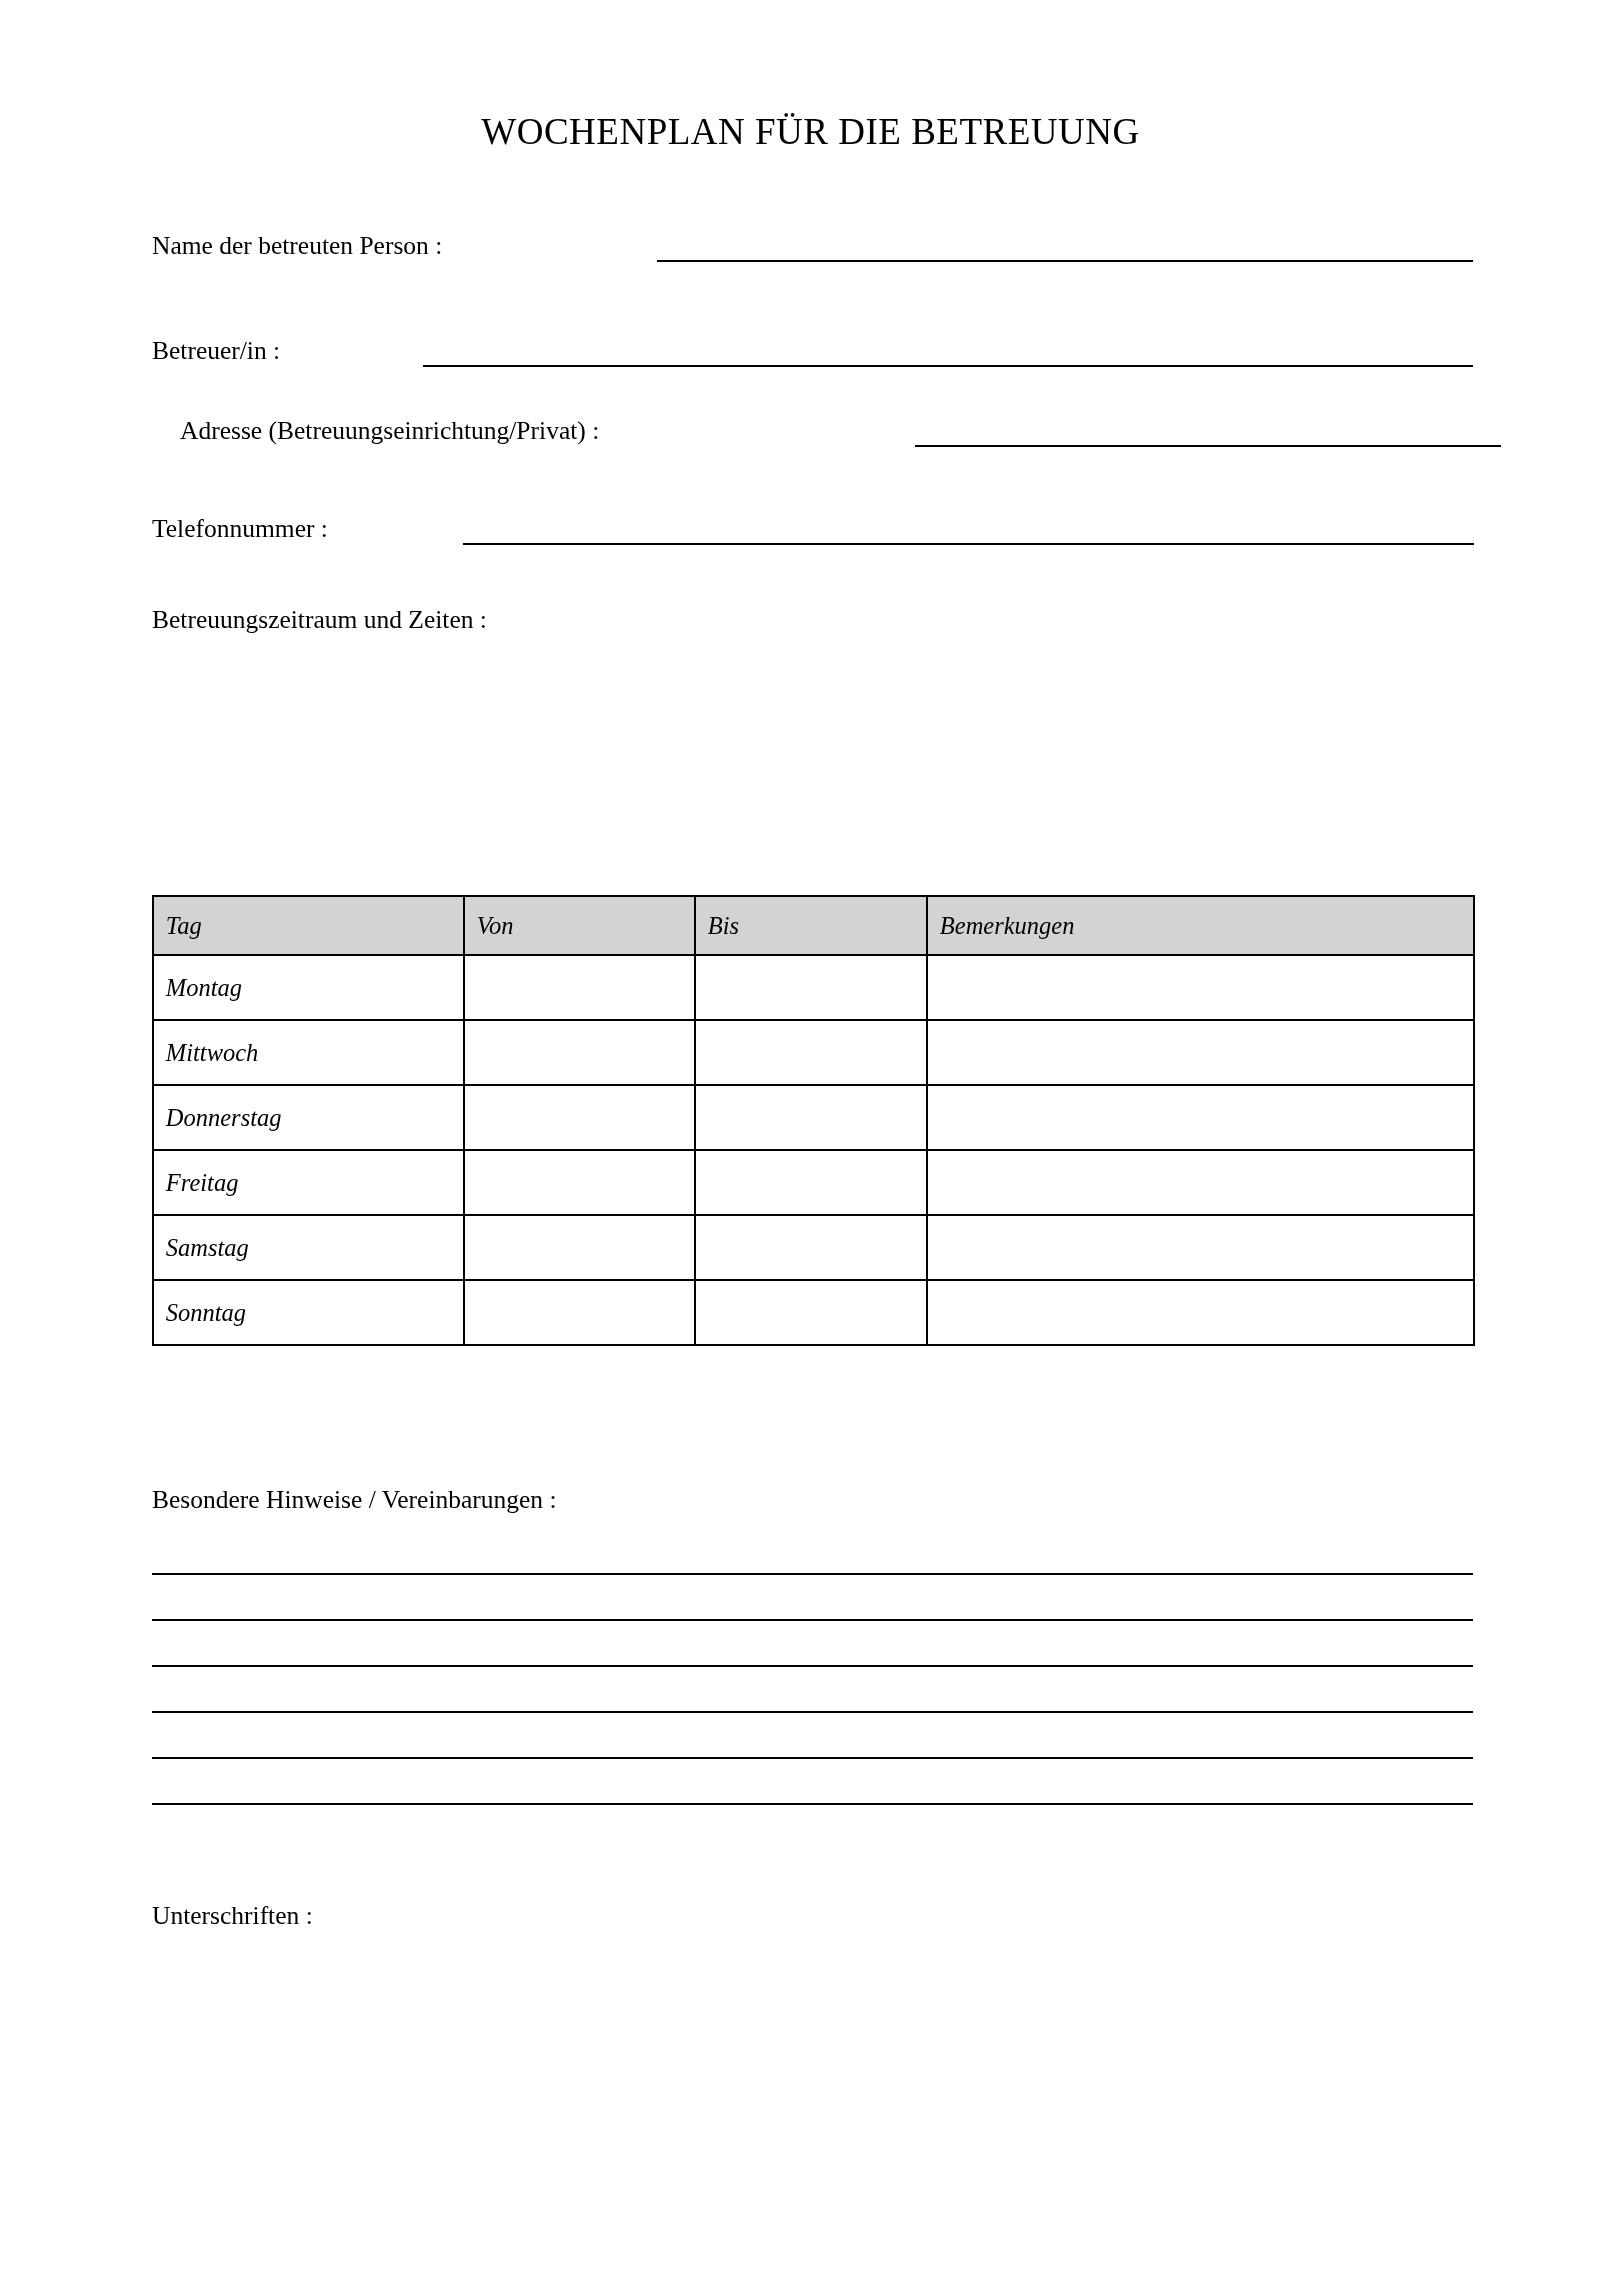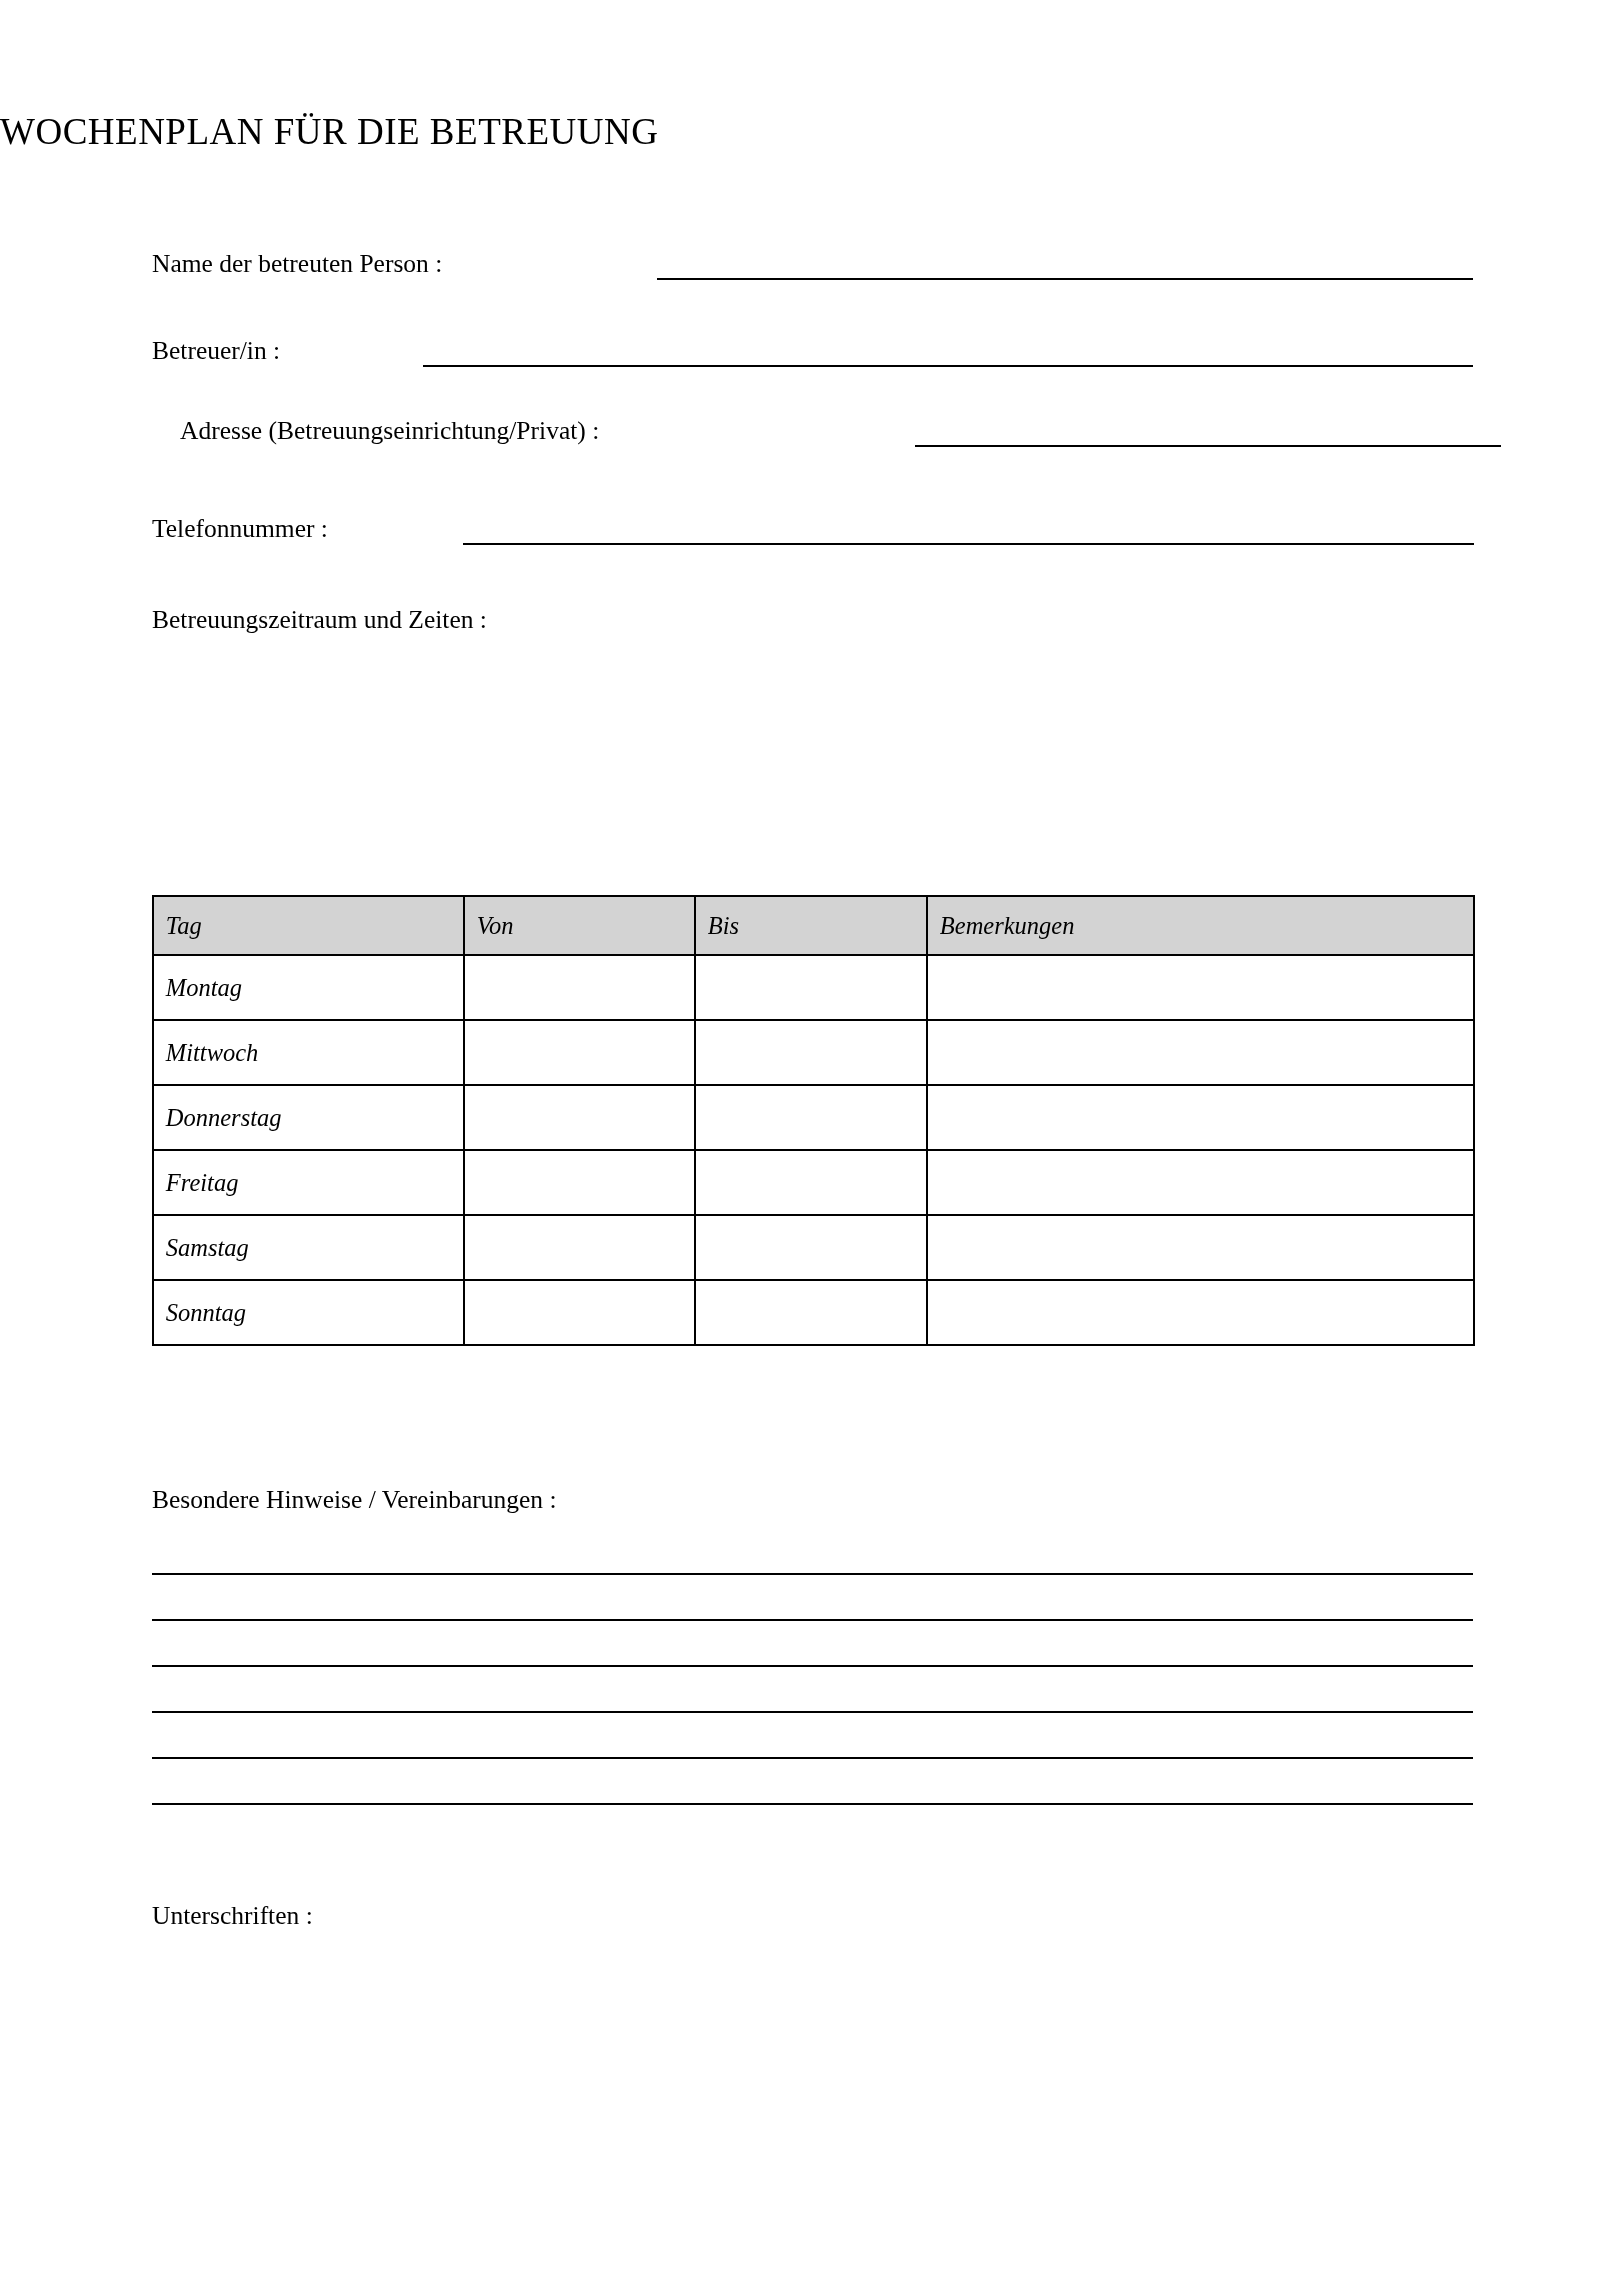--- a/index.html
+++ b/index.html
@@ -18,21 +18,21 @@
     background: #ffffff;
     overflow: hidden;
   }
 
   
   .doc-title {
     position: absolute;
     left: 0;
     top: 110px;
     width: 1621px;
-    text-align: left;
+    text-align: center;
     font-size: 37px;
     font-family: "Liberation Serif", "DejaVu Serif", serif;
     letter-spacing: 0.5px;
     white-space: nowrap;
   }
 
   
   .field-row {
     position: absolute;
     left: 0;
@@ -105,21 +105,21 @@
   }
 </style>
 </head>
 <body>
 
 <div id="page">
 
   <div class="doc-title">WOCHENPLAN FÜR DIE BETREUUNG</div>
 
   <div id="fields-container">
-      <div class="field-row" style="top: 247px;">
+      <div class="field-row" style="top: 229px;">
         <div class="field-label">Name der betreuten Person :</div>
         <div class="field-line" style="left: 657px; width: 816px;"></div>
       </div>
       <div class="field-row" style="top: 334px;">
         <div class="field-label">Betreuer/in :</div>
         <div class="field-line" style="left: 423px; width: 1050px;"></div>
       </div>
       <div class="field-row" style="top: 414px; margin-left: 28px;">
         <div class="field-label">Adresse (Betreuungseinrichtung/Privat) :</div>
         <div class="field-line" style="left: 887px; width: 586px;"></div>

